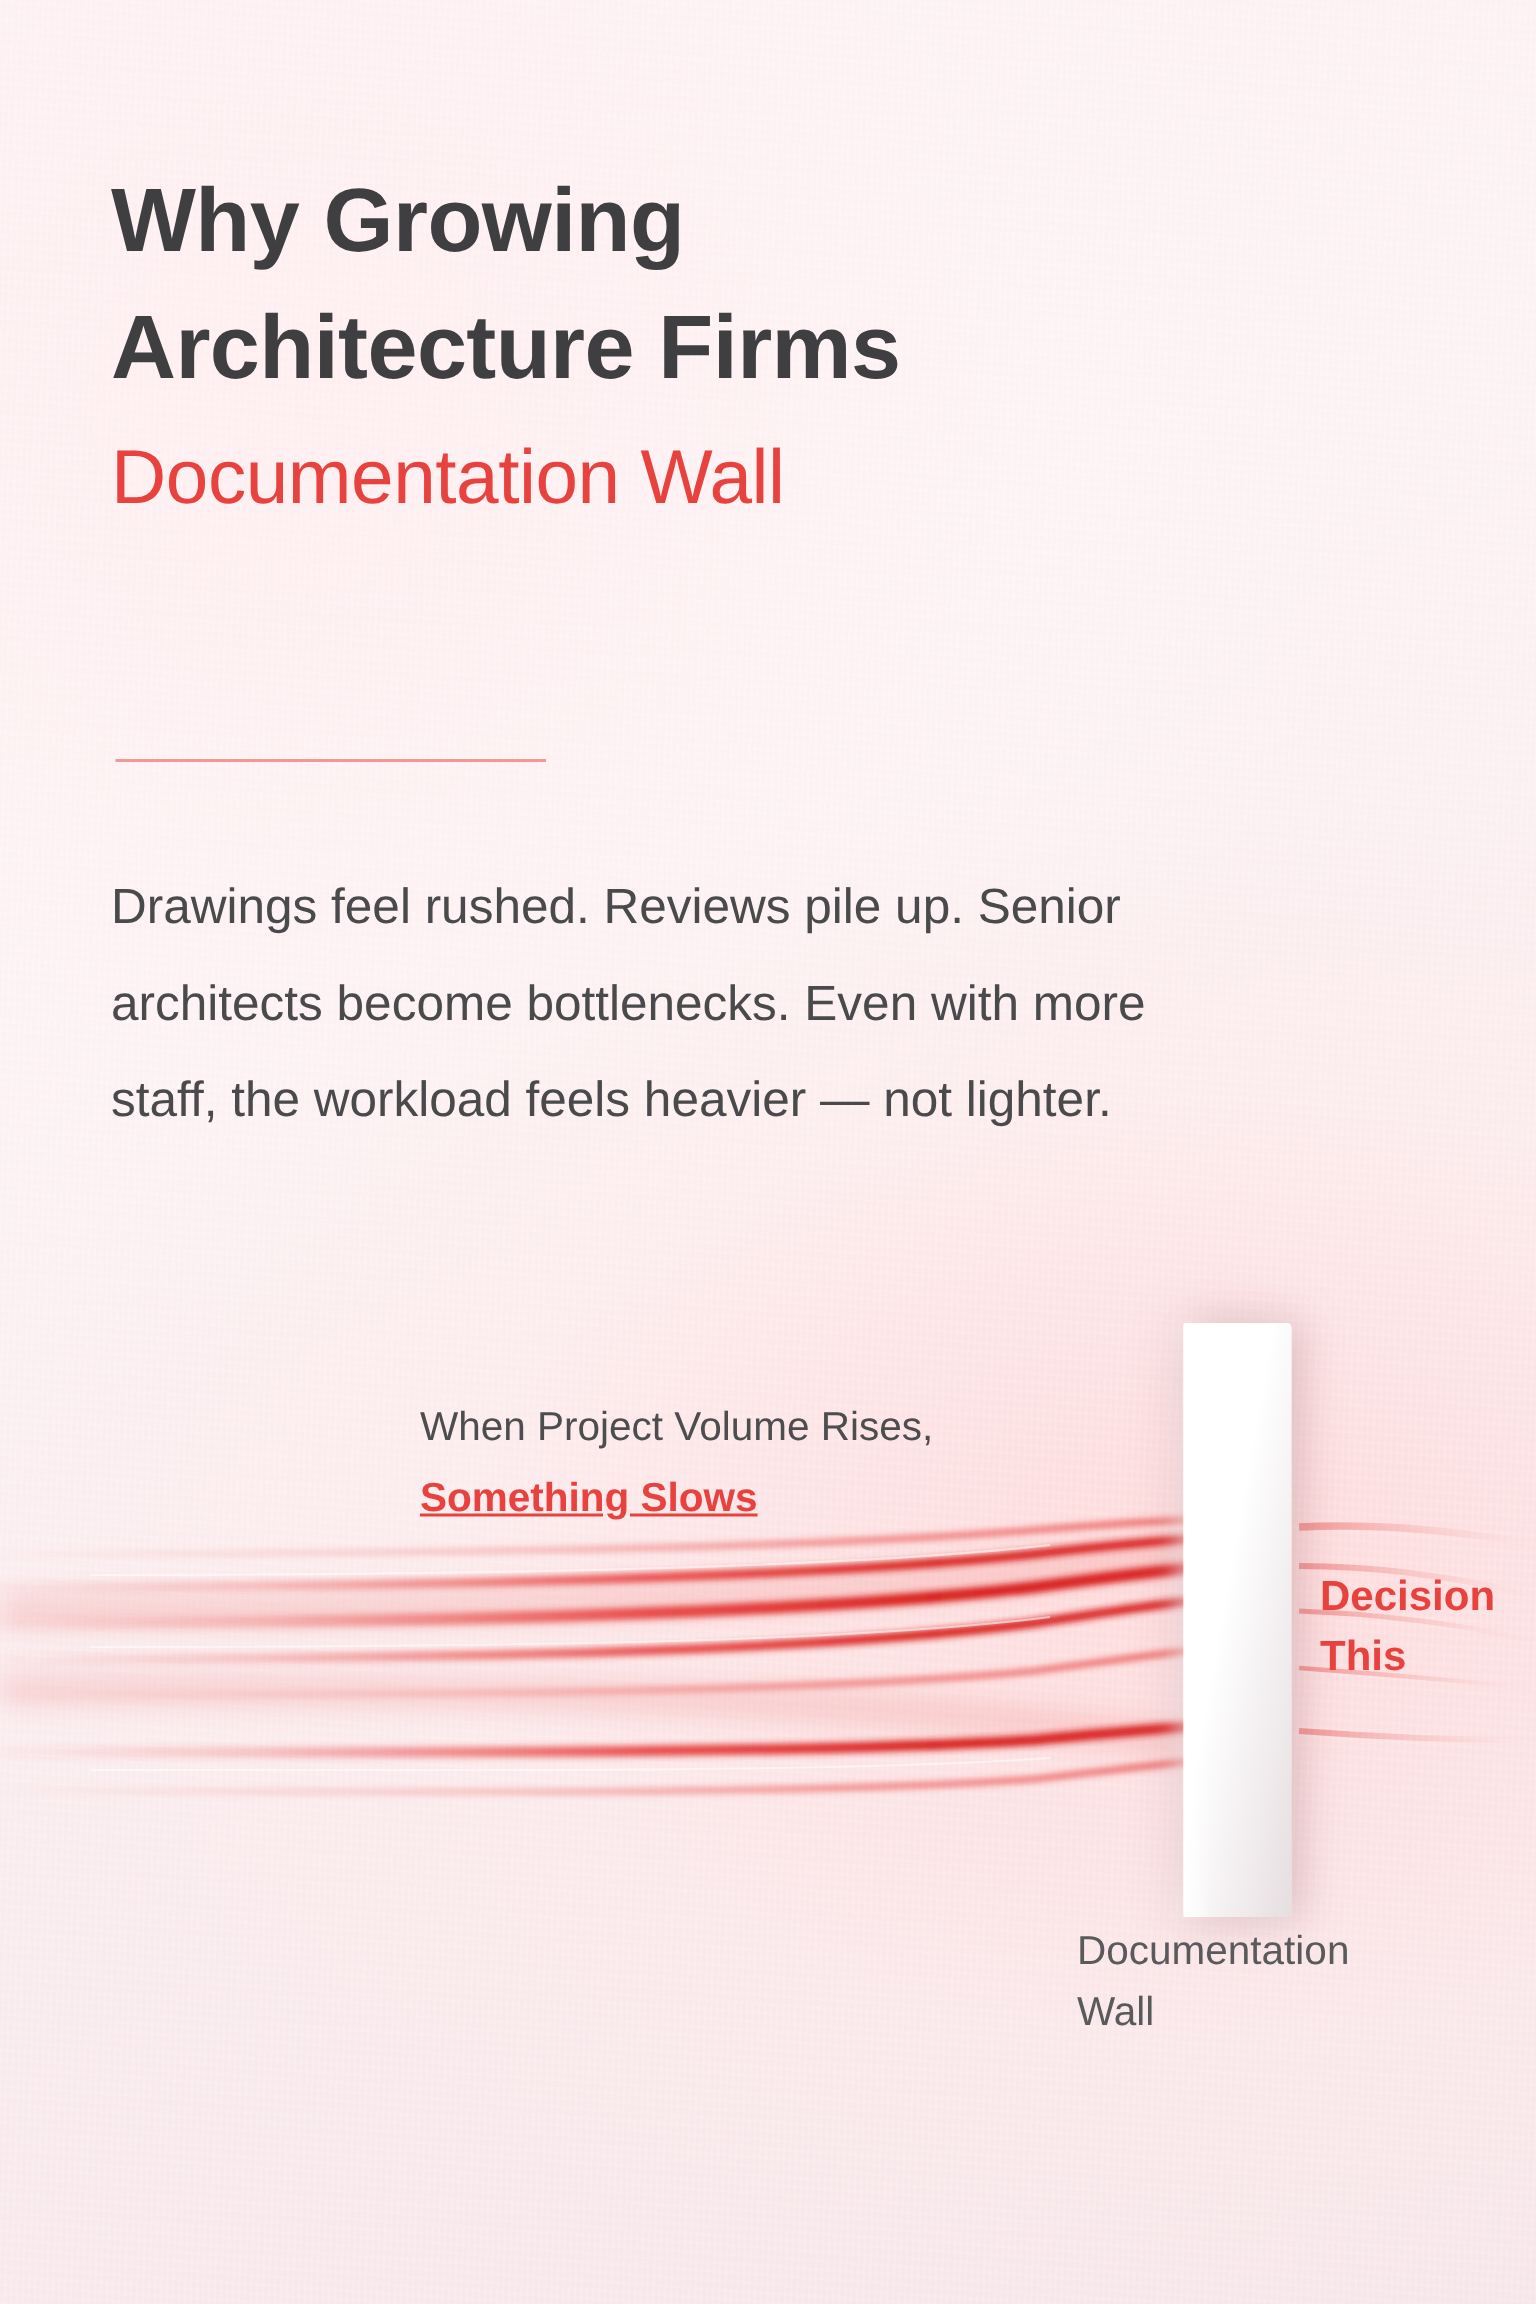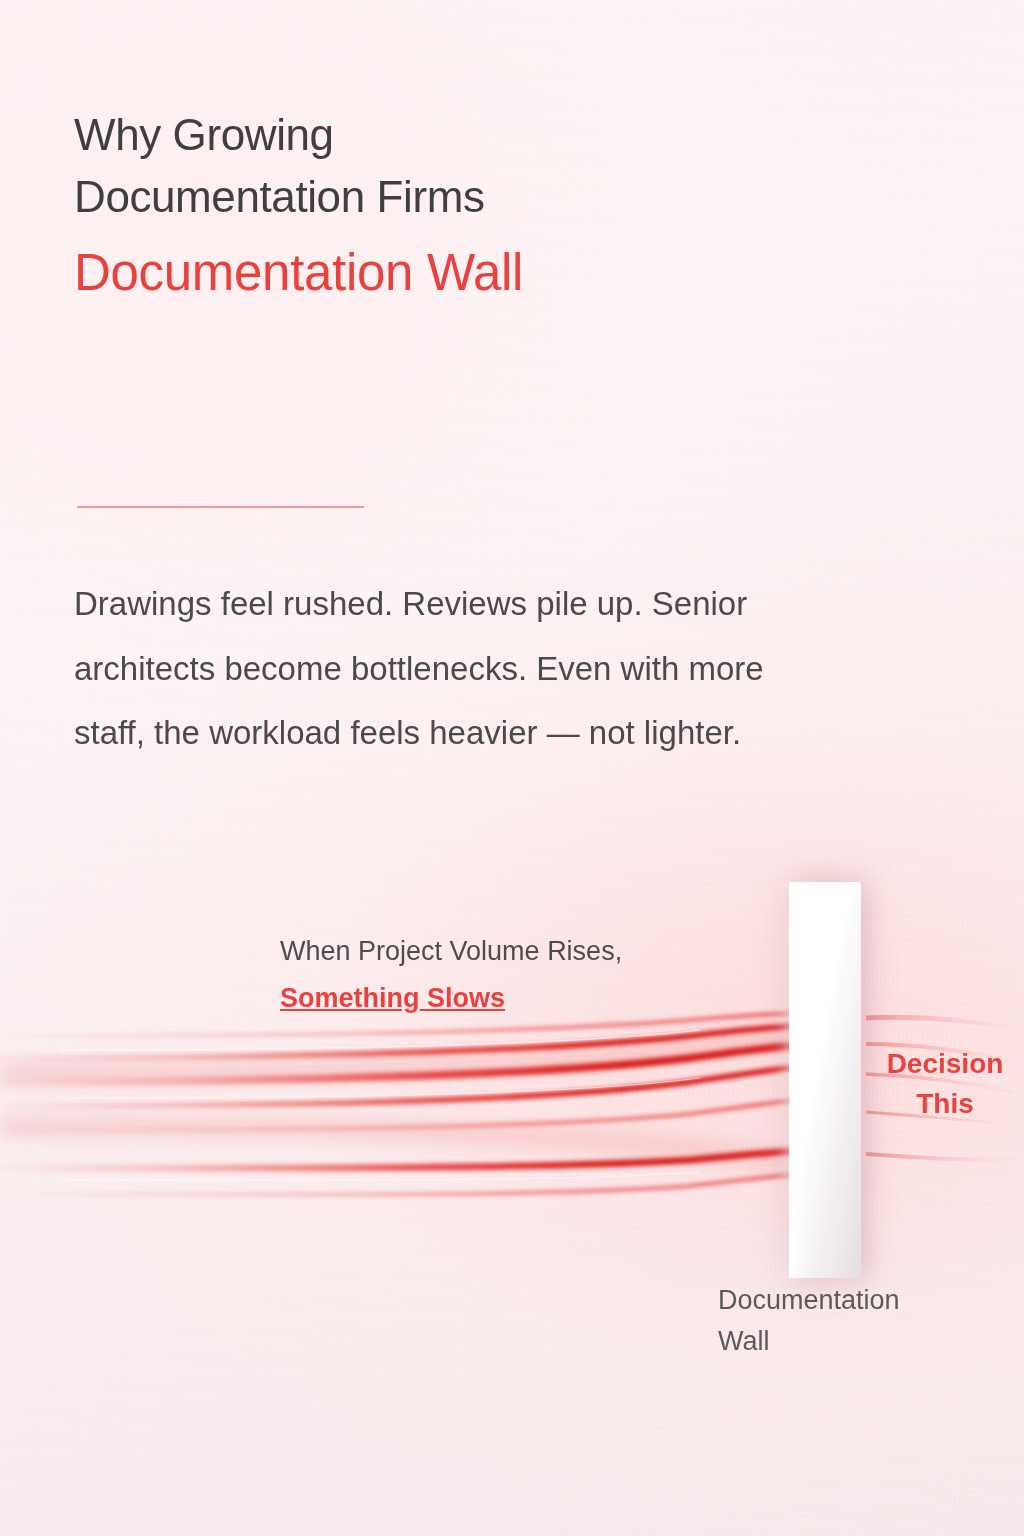--- a/index.html
+++ b/index.html
@@ -30,23 +30,23 @@
   }
 
   
   .headline {
     position: absolute;
     left: 74px;
     top: 104px;
     width: 720px;
   }
   .headline .line {
-    font-size: 44px;
+    font-size: 60px;
     line-height: 1.42;
-    font-weight: 400;
+    font-weight: 700;
     color: #3f3f41;
     letter-spacing: -0.4px;
   }
   .headline .accent {
     font-size: 51px;
     line-height: 1.5;
     font-weight: 400;
     color: #e8423f;
     letter-spacing: -0.3px;
     margin-top: 6px;
@@ -120,21 +120,21 @@
     color: #e8423f;
     font-weight: 700;
     margin-top: 6px;
     text-decoration: underline;
   }
   .label-decision {
     position: absolute;
     left: 880px;
     top: 176px;
     width: 130px;
-    text-align: center;
+    text-align: left;
     font-size: 28px;
     font-weight: 700;
     line-height: 1.42;
     color: #e8423f;
   }
   .label-wall {
     position: absolute;
     left: 718px;
     top: 412px;
     width: 240px;
@@ -156,21 +156,21 @@
   }
 </style>
 </head>
 <body>
 
 <div class="poster">
   <div class="grain"></div>
 
   <div class="headline">
     <div class="line">Why Growing</div>
-    <div class="line">Documentation Firms</div>
+    <div class="line">Architecture Firms</div>
     <div class="accent">Documentation Wall</div>
   </div>
 
   <div class="rule"></div>
 
   <div class="body-copy">Drawings feel rushed. Reviews pile up. Senior architects become bottlenecks. Even with more staff, the workload feels heavier — not lighter.</div>
 
   <div class="diagram">
     <svg class="flow-svg" viewBox="0 0 1024 480" preserveAspectRatio="none">
       <defs>

